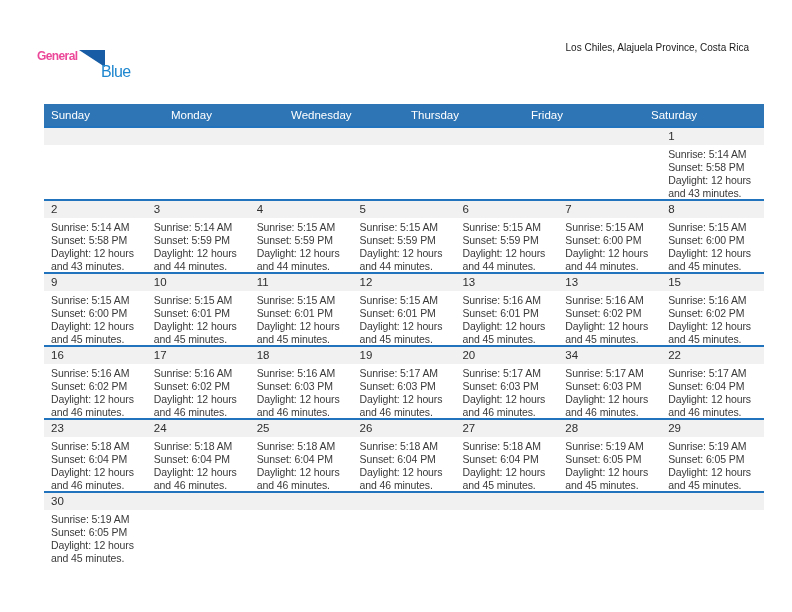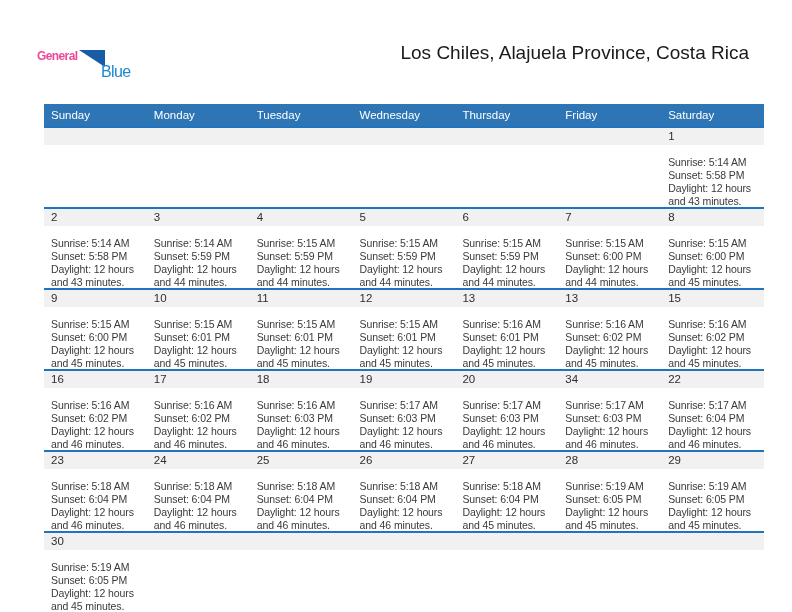--- a/index.html
+++ b/index.html
@@ -18,31 +18,31 @@
   .logo { position:absolute; left:37px; top:50px; }
   .logo-row1 { display:flex; align-items:flex-start; }
   .logo-general { font-size:12px; font-weight:600; letter-spacing:-0.6px; color:#ec4899; line-height:1; }
   .logo-tri { display:block; margin-left:1px; }
   .logo-row2 { margin-top:-4px; padding-left:64px; }
   .logo-blue { font-size:16px; font-weight:400; letter-spacing:-0.6px; color:var(--logo-blue); line-height:1; }
 
   
   .titles { position:absolute; right:43px; top:36px; text-align:right; }
   .title { font-size:26px; font-weight:400; color:#1A1A1A; line-height:1.15; }
-  .subtitle { font-size:19px; font-weight:400; color:#1A1A1A; margin-top:6px; }
+  .subtitle { font-size:10px; font-weight:400; color:#1A1A1A; margin-top:6px; }
 
   
   .calendar { position:absolute; left:44px; top:104px; width:720px; }
   .cal-header { display:flex; background:var(--header-bg); height:22px; }
   .cal-header-cell { flex:1; color:#fff; font-size:11.5px; line-height:22px; padding-left:7px; overflow:hidden; }
 
   .week-row { border-top:2px solid var(--line-blue); }
   .num-band { display:flex; background:var(--band-bg); height:17px; }
   .num-cell { flex:1; font-size:11.5px; line-height:16px; padding-left:7px; color:#2E2E2E; }
-  .detail-band { display:flex; height:54px; background:#fff;margin-top:8px; }
+  .detail-band { display:flex; height:54px; background:#fff; }
   .detail-cell { flex:1; padding:3px 1px 0 7px; overflow:hidden; }
   .detail-line { font-size:10.5px; line-height:13px; color:#3A3A3A; white-space:nowrap; letter-spacing:-0.1px; }
 </style>
 </head>
 <body>
 
 <div class="page">
 
   <div class="logo">
     <div class="logo-row1">
@@ -57,21 +57,20 @@
   </div>
 
   <div class="titles">
     <div class="subtitle">Los Chiles, Alajuela Province, Costa Rica</div>
   </div>
 
   <div class="calendar">
     <div class="cal-header">
       <div class="cal-header-cell">Sunday</div>
       <div class="cal-header-cell">Monday</div>
-      <div class="cal-header-cell">Tuesday</div>
       <div class="cal-header-cell">Wednesday</div>
       <div class="cal-header-cell">Thursday</div>
       <div class="cal-header-cell">Friday</div>
       <div class="cal-header-cell">Saturday</div>
     </div>
     <div>
         <div class="week-row">
           <div class="num-band">
             <div class="num-cell"></div>
             <div class="num-cell"></div>

